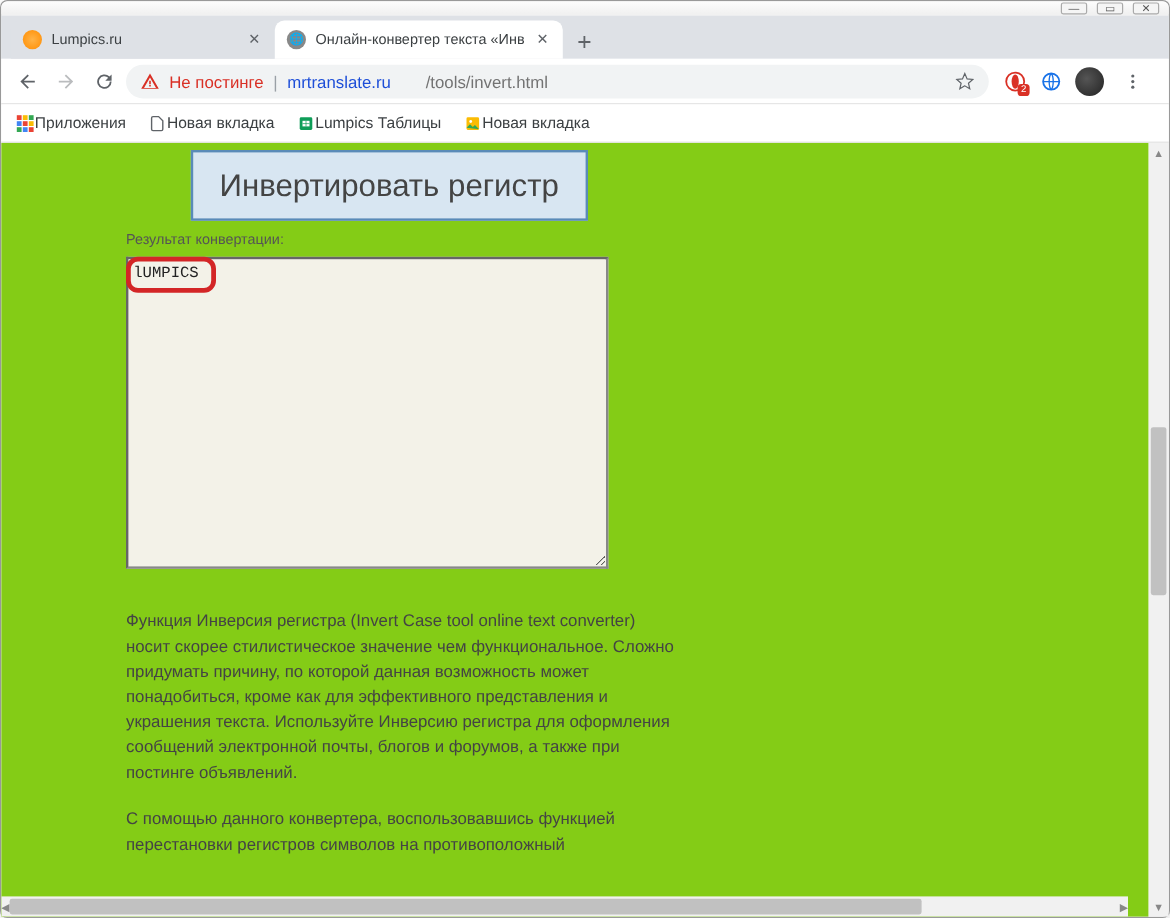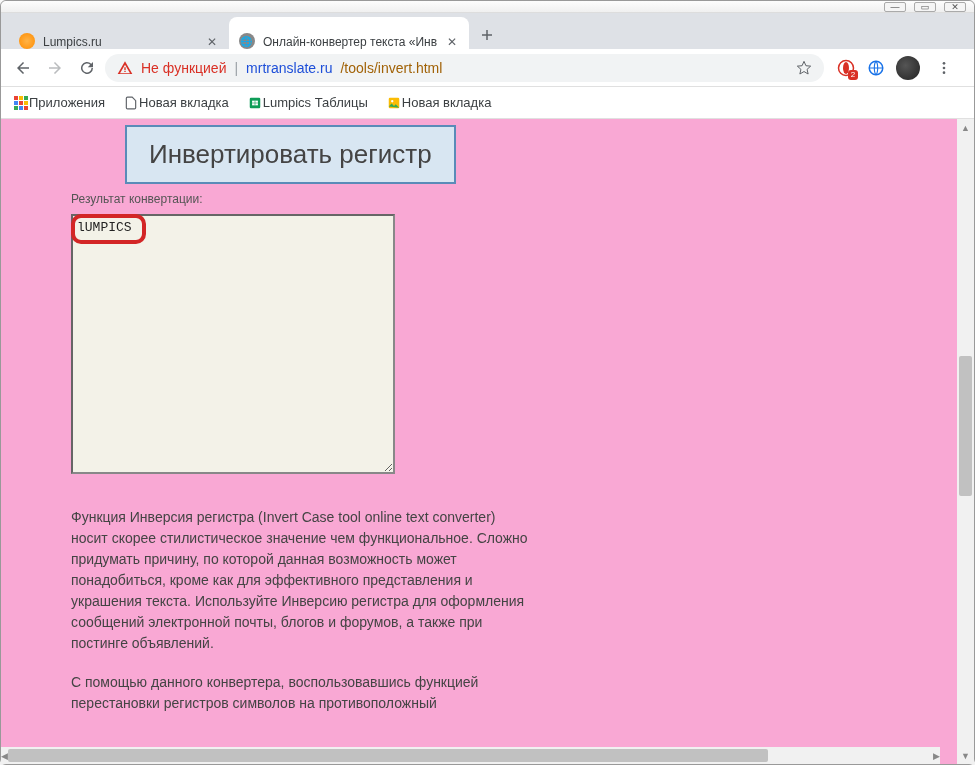--- a/index.html
+++ b/index.html
@@ -2,51 +2,51 @@
 <html><head>
 <meta charset="utf-8">
 <style>
 * { margin: 0; padding: 0; box-sizing: border-box; }
 body { font-family: "Segoe UI", Arial, sans-serif; font-size: 13px; background: #fff; overflow: hidden; }
 .window { width: 975px; height: 765px; border: 1px solid #999; border-radius: 6px; background: #fff; display: flex; flex-direction: column; box-shadow: 0 2px 8px rgba(0,0,0,0.15); }
 .titlebar { height: 12px; background: linear-gradient(#fdfdfd,#f0f0f0); border-bottom: 1px solid #ddd; display: flex; justify-content: flex-end; align-items: center; padding-right: 8px; border-radius: 6px 6px 0 0; }
 .win-btns { display: flex; gap: 8px; }
 .win-btn { width: 22px; height: 10px; border: 1px solid #aaa; background: #f5f5f5; border-radius: 2px; display: flex; align-items: center; justify-content: center; font-size: 9px; color: #555; }
 .tabstrip { height: 36px; background: #dee1e6; display: flex; align-items: flex-end; padding: 0 8px; }
-.tab { height: 32px; min-width: 220px; background: #dee1e6; border-radius: 8px 8px 0 0; display: flex; align-items: flex-end; padding: 0 10px; font-size: 12px; color: #3c4043; gap: 8px; position: relative; }
+.tab { height: 32px; min-width: 220px; background: #dee1e6; border-radius: 8px 8px 0 0; display: flex; align-items: center; padding: 0 10px; font-size: 12px; color: #3c4043; gap: 8px; position: relative; }
 .tab.active { background: #fff; }
 .tab .favicon { width: 16px; height: 16px; border-radius: 50%; }
 .tab .close { width: 14px; height: 14px; display: flex; align-items: center; justify-content: center; color: #5f6368; margin-left: auto; }
 .newtab { width: 28px; height: 28px; display: flex; align-items: center; justify-content: center; color: #5f6368; margin-left: 4px; }
 .toolbar { height: 38px; background: #fff; border-bottom: 1px solid #e0e0e0; display: flex; align-items: center; padding: 0 8px; gap: 4px; }
 .nav-btn { width: 28px; height: 28px; display: flex; align-items: center; justify-content: center; color: #5f6368; border-radius: 50%; }
 .nav-btn.disabled { color: #babcbe; }
 .omnibox { flex: 1; height: 28px; background: #f1f3f4; border-radius: 14px; display: flex; align-items: center; padding: 0 12px; gap: 8px; font-size: 14px; }
 .warn-icon { color: #d93025; display: flex; align-items: center; }
 .warn-text { color: #d93025; }
 .divider { color: #9aa0a6; }
 .url-text { color: #1d4ed8; }
-.url-path { color: #a16207; }
+.url-path { color: #737373; margin-left: 21px; }
 .star { margin-left: auto; color: #5f6368; }
 .ext-icons { display: flex; gap: 10px; padding: 0 8px; align-items: center; }
 .ext-icon { width: 20px; height: 20px; display: flex; align-items: center; justify-content: center; position: relative; }
 .badge { position: absolute; bottom: -2px; right: -2px; background: #d93025; color: #fff; font-size: 8px; width: 10px; height: 10px; border-radius: 3px; display: flex; align-items: center; justify-content: center; }
 .avatar { width: 24px; height: 24px; border-radius: 50%; background: radial-gradient(circle at 40% 40%, #555, #222); }
 .menu-btn { width: 28px; height: 28px; display: flex; align-items: center; justify-content: center; color: #5f6368; }
 .bookmarks { height: 32px; background: #fff; border-bottom: 1px solid #e0e0e0; display: flex; align-items: center; padding: 0 12px; gap: 18px; font-size: 13px; }
 .bm-item { display: flex; align-items: center; gap: 0; color: #3c4043; }
 .bm-icon { width: 16px; height: 16px; display: flex; align-items: center; justify-content: center; }
 .viewport { flex: 1; display: flex; overflow: hidden; position: relative; }
-.content { flex: 1; background: #f9a8d4; overflow: hidden; position: relative; }
+.content { flex: 1; background: #84cc16; overflow: hidden; position: relative; padding-left: 34px; }
 .page-inner { padding: 0 70px; }
 .main-col { width: 460px; }
 .invert-btn { display: inline-block; background: #d8e6f2; border: 2px solid #5a8bb8; padding: 12px 22px; font-size: 26px; color: #444; margin-left: 54px; margin-top: 6px; }
 .result-label { font-size: 12px; color: #555; margin: 8px 0 8px 0; }
 .textarea-wrap { position: relative; }
-.result-area { width: 324px; height: 260px; border: 2px solid #888; border-top-color: #666; border-left-color: #666; background: #f3f2e8; font-family: "Courier New", monospace; font-size: 13px; padding: 4px; resize: both; color: #222; }
+.result-area { width: 402px; height: 260px; border: 2px solid #888; border-top-color: #666; border-left-color: #666; background: #f3f2e8; font-family: "Courier New", monospace; font-size: 13px; padding: 4px; resize: both; color: #222; }
 .highlight { position: absolute; top: 0px; left: 0px; border: 4px solid #d32626; border-radius: 10px; padding: 2px 6px 4px 6px; pointer-events: none; }
 .desc-text { font-size: 14px; color: #444; line-height: 1.5; margin-top: 30px; width: 460px; }
 .desc-text p { margin-bottom: 18px; }
 .scrollbar { width: 17px; background: #f1f1f1; display: flex; flex-direction: column; }
 .sb-btn { height: 17px; display: flex; align-items: center; justify-content: center; color: #888; font-size: 9px; }
 .sb-track { flex: 1; position: relative; }
 .sb-thumb { position: absolute; left: 2px; right: 2px; top: 220px; height: 140px; background: #c1c1c1; border-radius: 2px; }
 .hscroll { height: 17px; background: #f1f1f1; display: flex; position: absolute; bottom: 0; left: 0; right: 17px; }
 .hsb-track { flex: 1; position: relative; }
 .hsb-thumb { position: absolute; top: 2px; bottom: 2px; left: 0; width: 760px; background: #c1c1c1; border-radius: 2px; }
@@ -97,21 +97,21 @@
       <svg width="18" height="18" viewBox="0 0 24 24">
           <path d="M17.65 6.35A8 8 0 1 0 20 12h-2a6 6 0 1 1-1.76-4.24L13 11h7V4z" fill="#5f6368"></path>
         </svg>
     </div>
     <div class="omnibox">
       <span class="warn-icon">
         <svg width="16" height="16" viewBox="0 0 24 24">
             <path d="M12 2L1 21h22L12 2zm0 5l7.5 13h-15L12 7zm-1 4v4h2v-4h-2zm0 5v2h2v-2h-2z" fill="#d93025"></path>
           </svg>
       </span>
-      <span class="warn-text">Не функцией</span>
+      <span class="warn-text">Не постинге</span>
       <span class="divider">|</span>
       <span class="url-text">mrtranslate.ru</span>
         <span class="url-path">/tools/invert.html</span>
       <span class="star">
         <svg width="16" height="16" viewBox="0 0 24 24">
             <path d="M12 17.3l-6.2 3.7 1.6-7L2 9.2l7.1-.6L12 2l2.9 6.6 7.1.6-5.4 4.8 1.6 7z" fill="none" stroke="#5f6368" stroke-width="1.5"></path>
           </svg>
       </span>
     </div>
     <div class="ext-icons">

